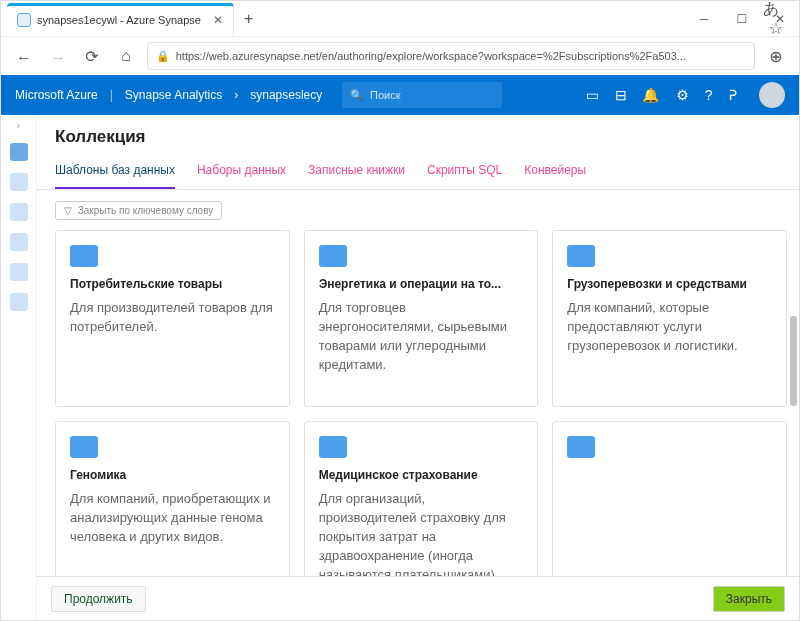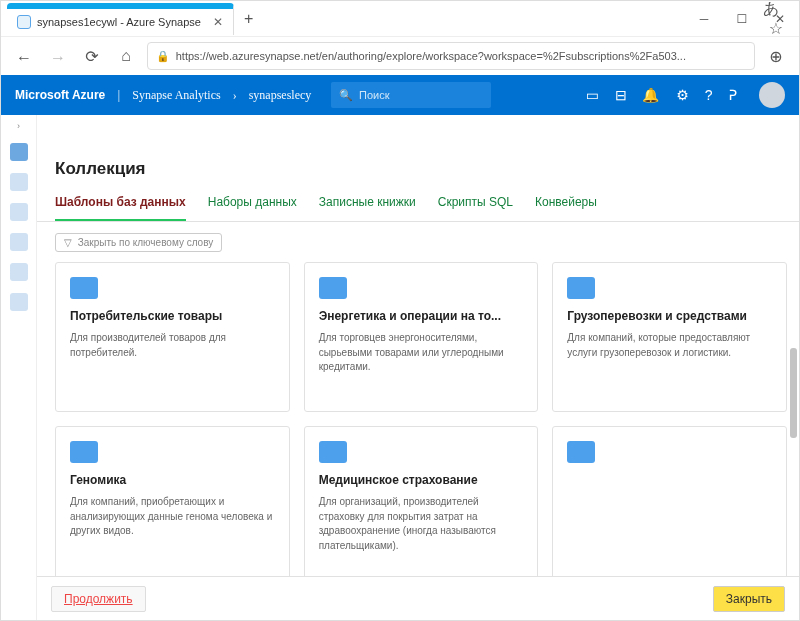--- a/index.html
+++ b/index.html
@@ -1,67 +1,67 @@
 <!DOCTYPE html>
 <html><head>
 <meta charset="utf-8">
 <style>
 * { box-sizing: border-box; margin: 0; padding: 0; font-family: "Segoe UI", sans-serif; }
 body { width: 800px; height: 621px; background: #fff; overflow: hidden; display: flex; flex-direction: column; border: 1px solid #ddd; }
 
 .titlebar { height: 36px; display: flex; align-items: center; background: #fff; border-bottom: 1px solid #eee; }
-.tab { height: 32px; display: flex; align-items: center; gap: 6px; padding: 0 10px; border-top: 6px solid #0ea5e9; border-right: 1px solid #ddd; font-size: 11px; color: #333; margin-left: 6px; border-radius: 4px 4px 0 0; }
+.tab { height: 32px; display: flex; align-items: center; gap: 6px; padding: 0 10px; border-top: 3px solid #0ea5e9; border-right: 1px solid #ddd; font-size: 11px; color: #333; margin-left: 6px; border-radius: 4px 4px 0 0; }
 .tab .fav { width: 14px; height: 14px; border: 1px solid #5aa6e8; border-radius: 3px; background: #e6f2fb; }
 .tab .x { color: #666; font-size: 12px; margin-left: 6px; }
 .newtab { padding: 0 10px; color: #555; font-size: 16px; }
 .winbtns { margin-left: auto; display: flex; }
 .winbtn { width: 38px; height: 36px; display: flex; align-items: center; justify-content: center; color: #555; font-size: 12px; }
 
 .addrbar { height: 38px; display: flex; align-items: center; gap: 8px; padding: 0 10px; background: #fff; }
 .navbtn { width: 26px; height: 26px; display:flex; align-items:center; justify-content:center; color:#555; border-radius:4px; }
 .addr { flex: 1; height: 28px; border: 1px solid #ddd; border-radius: 4px; display: flex; align-items: center; padding: 0 8px; font-size: 11px; color: #555; gap: 6px; }
 .addr .lock { color: #666; }
 .righticons { display: flex; gap: 2px; flex-direction: column; }
 
 .azurebar { height: 40px; background: #0071d1; display: flex; align-items: center; color: #fff; padding: 0 14px; font-size: 12px; gap: 12px; }
-.azurebar .brand { font-weight: 700; }
+.azurebar .brand { font-weight: 400; }
 .azurebar .sep { opacity: .6; }
-.azurebar .crumb { opacity: .95; font-family: Liberation Serif, serif; }
+.azurebar .crumb { opacity: .95; }
 .searchbox { display: flex; align-items: center; background: #1c83dc; border-radius: 2px; height: 26px; padding: 0 8px; color: #cfe6f9; font-size: 11px; width: 160px; gap: 6px; margin-left: 8px; }
 .topicons { margin-left: auto; display: flex; gap: 16px; align-items: center; font-size: 14px; }
 .avatar { width: 26px; height: 26px; border-radius: 50%; background: #cfd6dd; margin-left: 10px; }
 
 .mainrow { flex: 1; display: flex; min-height: 0; }
 .leftrail { width: 36px; background: #fff; border-right: 1px solid #eee; display: flex; flex-direction: column; align-items: center; padding-top: 6px; gap: 12px; }
 .railicon { width: 18px; height: 18px; background: #cfe1f3; border-radius: 3px; }
 .railicon.home { background: #6ea8e0; }
 .railchev { color: #888; font-size: 9px; }
 
 .content { flex: 1; display: flex; flex-direction: column; min-height: 0; }
-.pagetitle { font-size: 17px; font-weight: 600; color: #222; padding: 12px 18px 8px; margin-top: 32px; }
+.pagetitle { font-size: 17px; font-weight: 600; color: #222; padding: 12px 18px 8px; }
 .tabs { display: flex; gap: 22px; padding: 0 18px; border-bottom: 1px solid #e1e1e1; font-size: 12px; }
-.tabs .t { padding: 8px 0 10px; color: #15803d; cursor: pointer; }
-.tabs .t.active { color: #7f1d1d; border-bottom: 2px solid #22c55e; font-weight: 700; }
+.tabs .t { padding: 8px 0 10px; color: #ec4899; cursor: pointer; }
+.tabs .t.active { color: #0c4a6e; border-bottom: 2px solid #6d28d9; font-weight: 400; }
 
 .filterbar { padding: 10px 18px 6px; }
 .filterchip { display: inline-flex; align-items: center; gap: 6px; border: 1px solid #ccc; border-radius: 3px; padding: 3px 8px; font-size: 10px; color: #888; }
 
 .scrollarea { flex: 1; overflow-y: auto; padding: 4px 12px 8px 18px; position: relative; }
 .grid { display: grid; grid-template-columns: repeat(3, 1fr); gap: 14px; }
 .card { border: 1px solid #e1e1e1; border-radius: 3px; padding: 14px 14px 32px; background: #fff; min-height: 150px; }
 .cardicon { width: 28px; height: 22px; background: #3a96ea; border-radius: 3px; margin-bottom: 10px; opacity: .9; }
 .cardtitle { font-size: 12px; font-weight: 600; color: #222; margin-bottom: 8px; white-space: nowrap; overflow: hidden; text-overflow: ellipsis; }
-.carddesc { font-size: 10px; color: #666; line-height: 1.45; }
+.carddesc { font-size: 13px; color: #666; line-height: 1.45; }
 
 .scrolltrack { position: absolute; right: 2px; top: 0; bottom: 0; width: 10px; }
 .scrollthumb { position: absolute; right: 0; top: 90px; width: 7px; height: 90px; background: #c4c4c4; border-radius: 3px; }
 
 .footer { height: 44px; border-top: 1px solid #e1e1e1; display: flex; align-items: center; padding: 0 14px; }
-.footbtn { font-size: 12px; padding: 5px 12px; border: 1px solid #ccc; background: #fde047; border-radius: 2px; color: #333; }
-.footbtn.disabled { color: #ef4444; border-color: #ddd; background: #f8f8f8; text-decoration: underline; }
+.footbtn { font-size: 12px; padding: 5px 12px; border: 1px solid #ccc; background: #84cc16; border-radius: 2px; color: #333; }
+.footbtn.disabled { color: #14532d; border-color: #ddd; background: #f8f8f8; }
 .spacer { flex: 1; }
 </style>
 </head>
 <body>
 
 <div class="titlebar">
   <div class="tab">
     <span class="fav"></span>
     <span>synapses1ecywl - Azure Synapse</span>
     <span class="x">✕</span>

